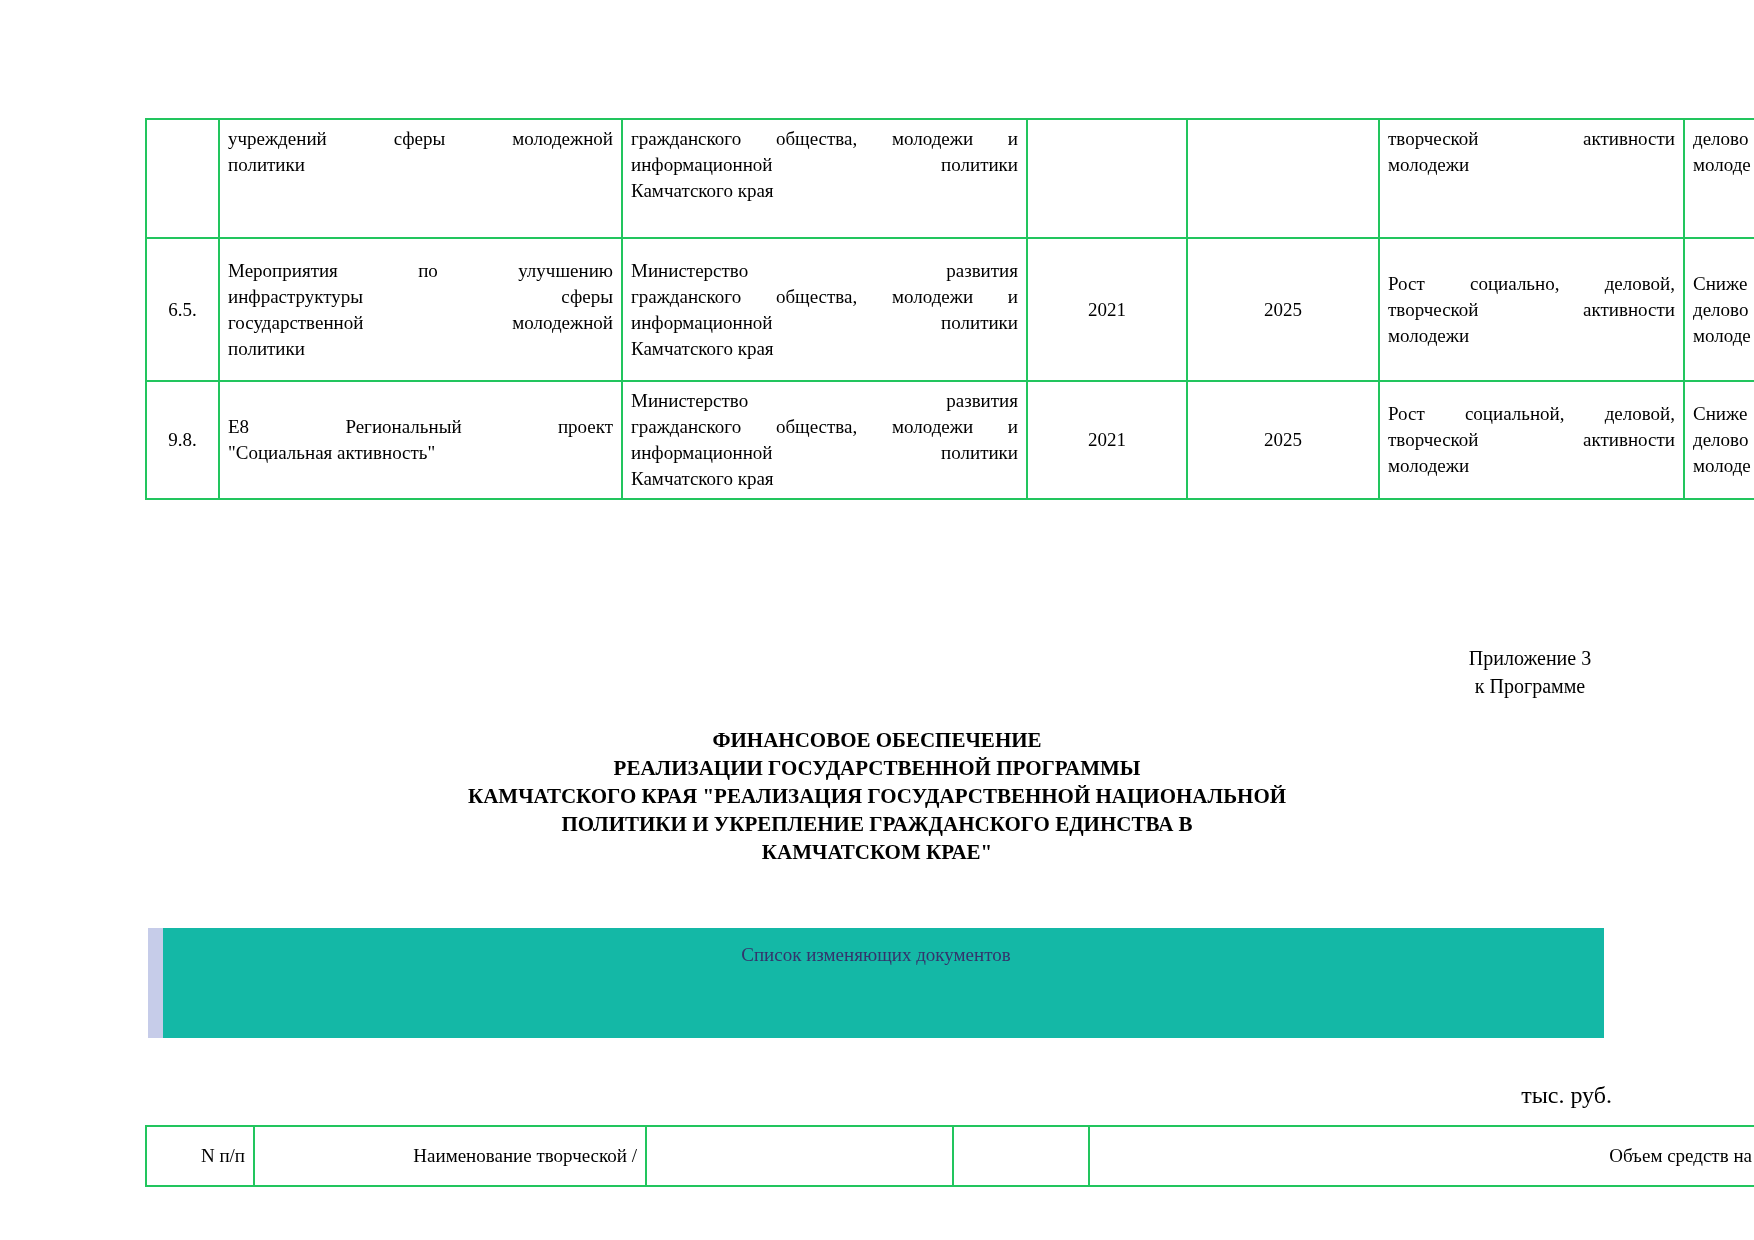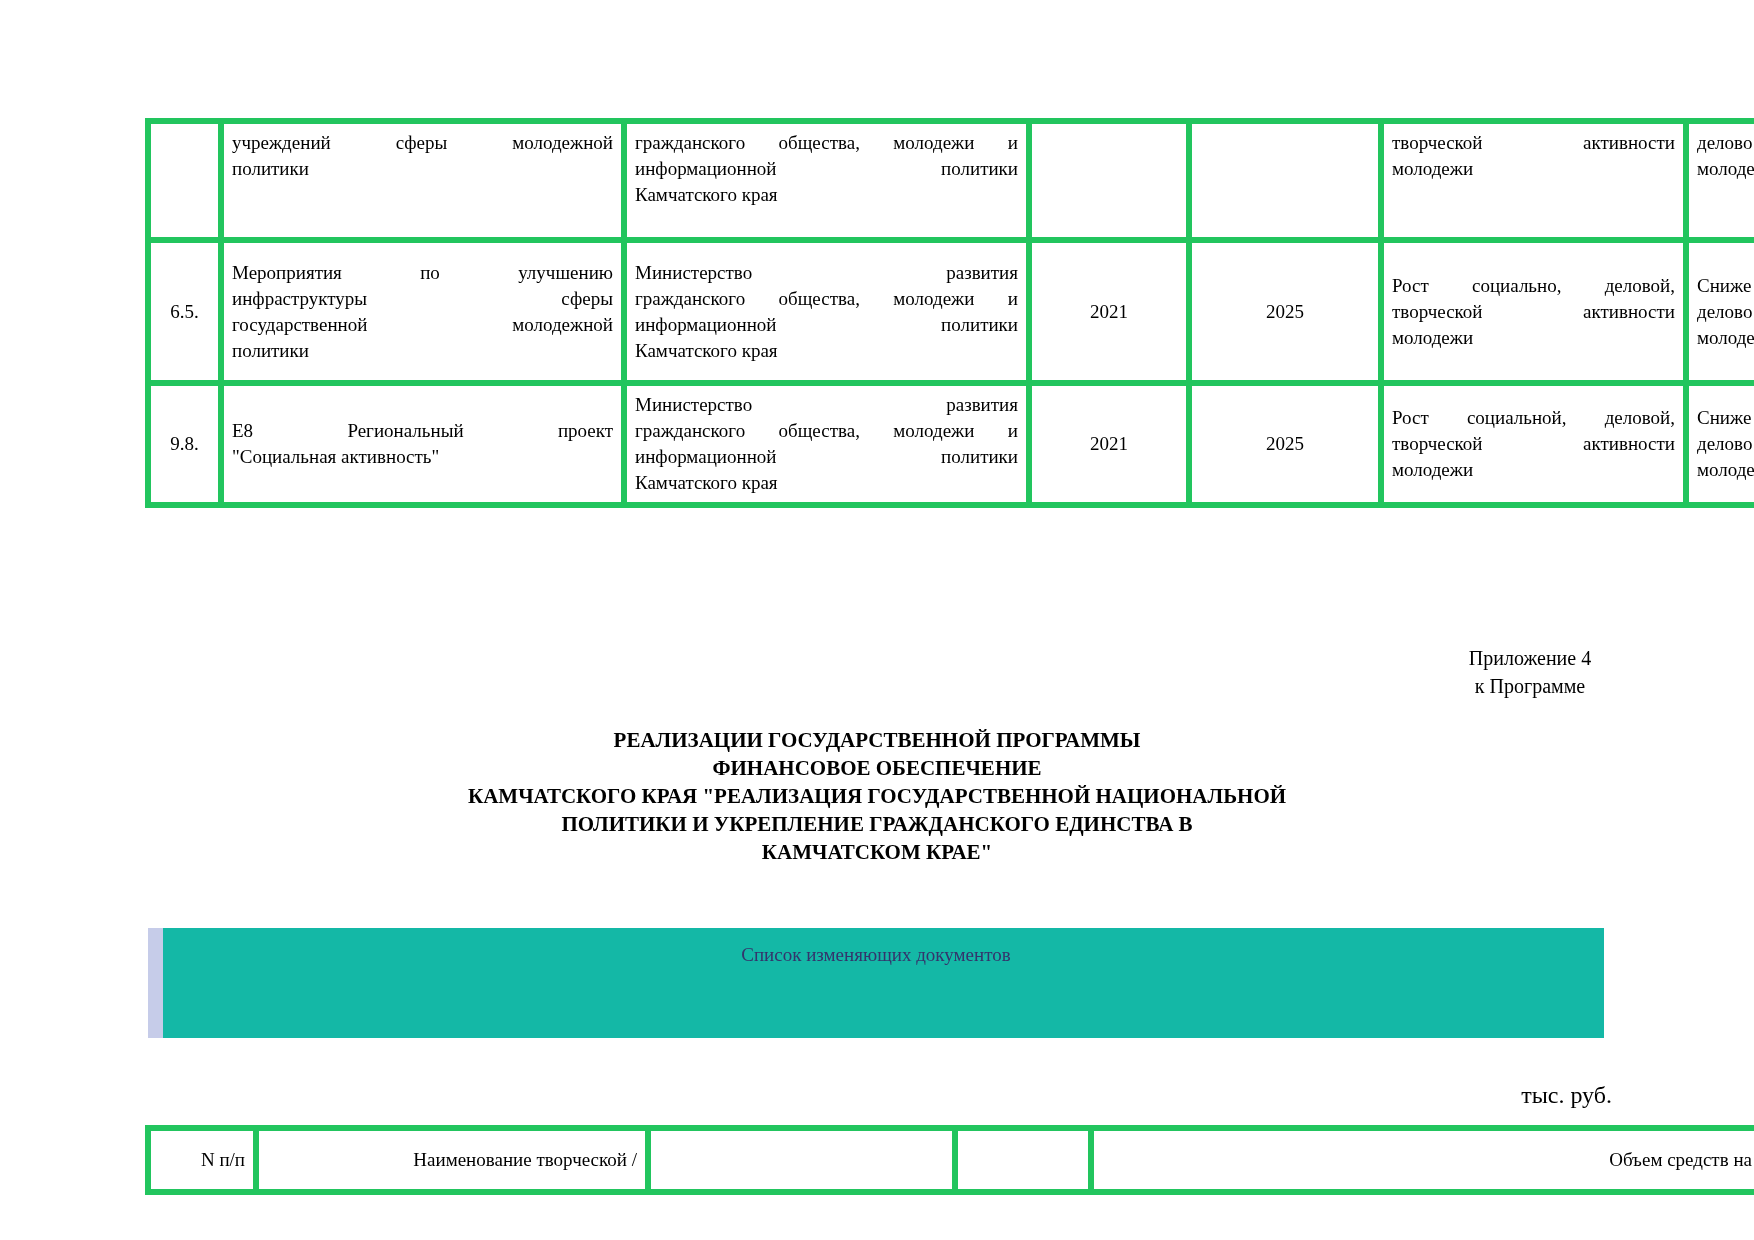--- a/index.html
+++ b/index.html
@@ -14,21 +14,21 @@
     position: relative;
   }
   .abs { position: absolute; }
 
   
   table.doc-table {
     border-collapse: collapse;
     table-layout: fixed;
   }
   table.doc-table td {
-    border: 6px solid #22c55e;
+    border: 2px solid #22c55e;
     padding: 6px 8px;
     font-size: 19px;
     line-height: 26px;
     vertical-align: middle;
     overflow: hidden;
   }
   tr.vtop td { vertical-align: top; }
   td.center { text-align: center; margin-top: 27px; }
   td.right-al { text-align: right; padding-right: 8px; }
   .ln { line-height: 26px; white-space: nowrap; }
@@ -228,27 +228,27 @@
             <div class="ln">Сниже</div>
             <div class="ln">делово</div>
             <div class="ln">молоде</div>
           </td>
     </tr>
   </tbody>
     </table>
 </div>
 
 <div class="abs" id="appendix-note">
-  <div>Приложение 4</div>
+  <div>Приложение 3</div>
   <div>к Программе</div>
 </div>
 
 <div class="abs" id="main-title">
+  <div>ФИНАНСОВОЕ ОБЕСПЕЧЕНИЕ</div>
   <div>РЕАЛИЗАЦИИ ГОСУДАРСТВЕННОЙ ПРОГРАММЫ</div>
-  <div>ФИНАНСОВОЕ ОБЕСПЕЧЕНИЕ</div>
   <div>КАМЧАТСКОГО КРАЯ "РЕАЛИЗАЦИЯ ГОСУДАРСТВЕННОЙ НАЦИОНАЛЬНОЙ</div>
   <div>ПОЛИТИКИ И УКРЕПЛЕНИЕ ГРАЖДАНСКОГО ЕДИНСТВА В</div>
   <div>КАМЧАТСКОМ КРАЕ"</div>
 </div>
 
 <div class="abs" id="info-box">
   <div class="bar"></div>
   <div class="box-text">
     <div>Список изменяющих документов</div>
   </div>

